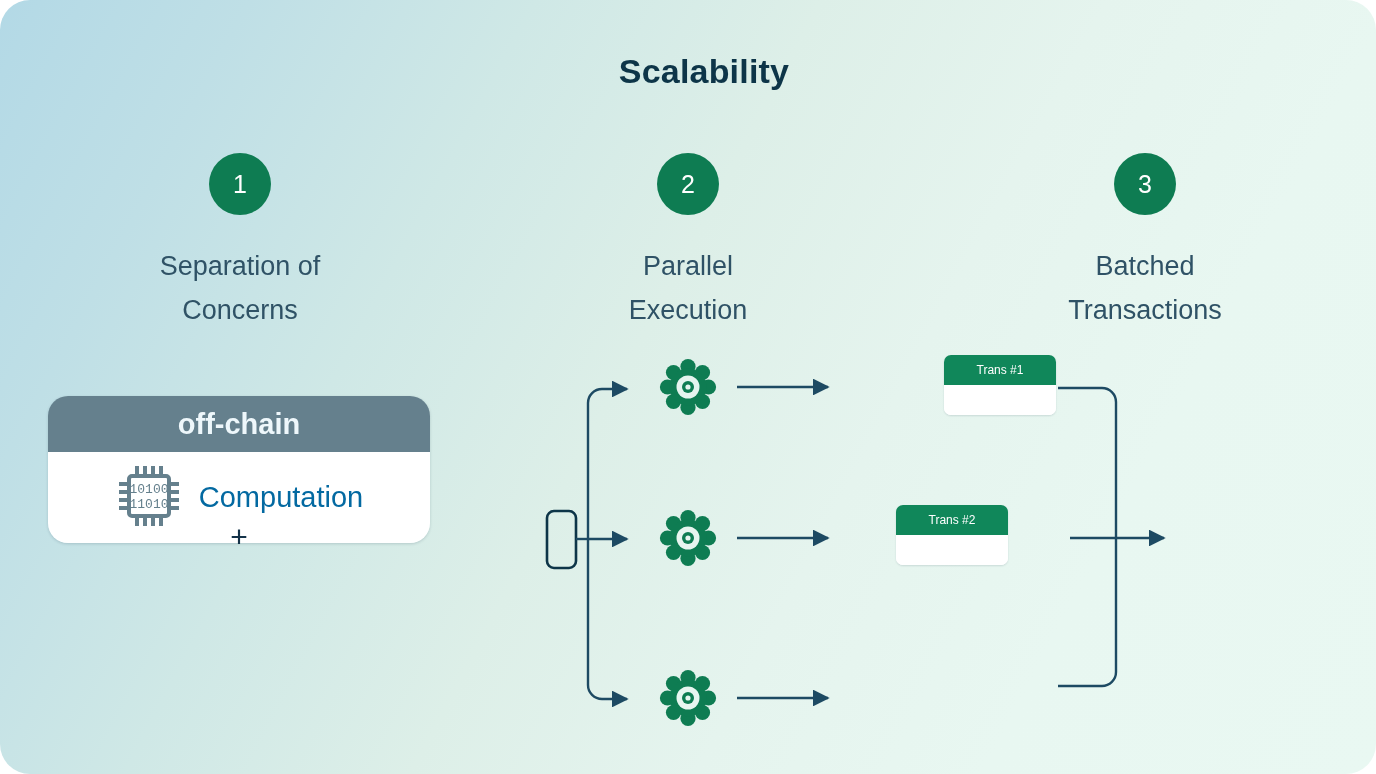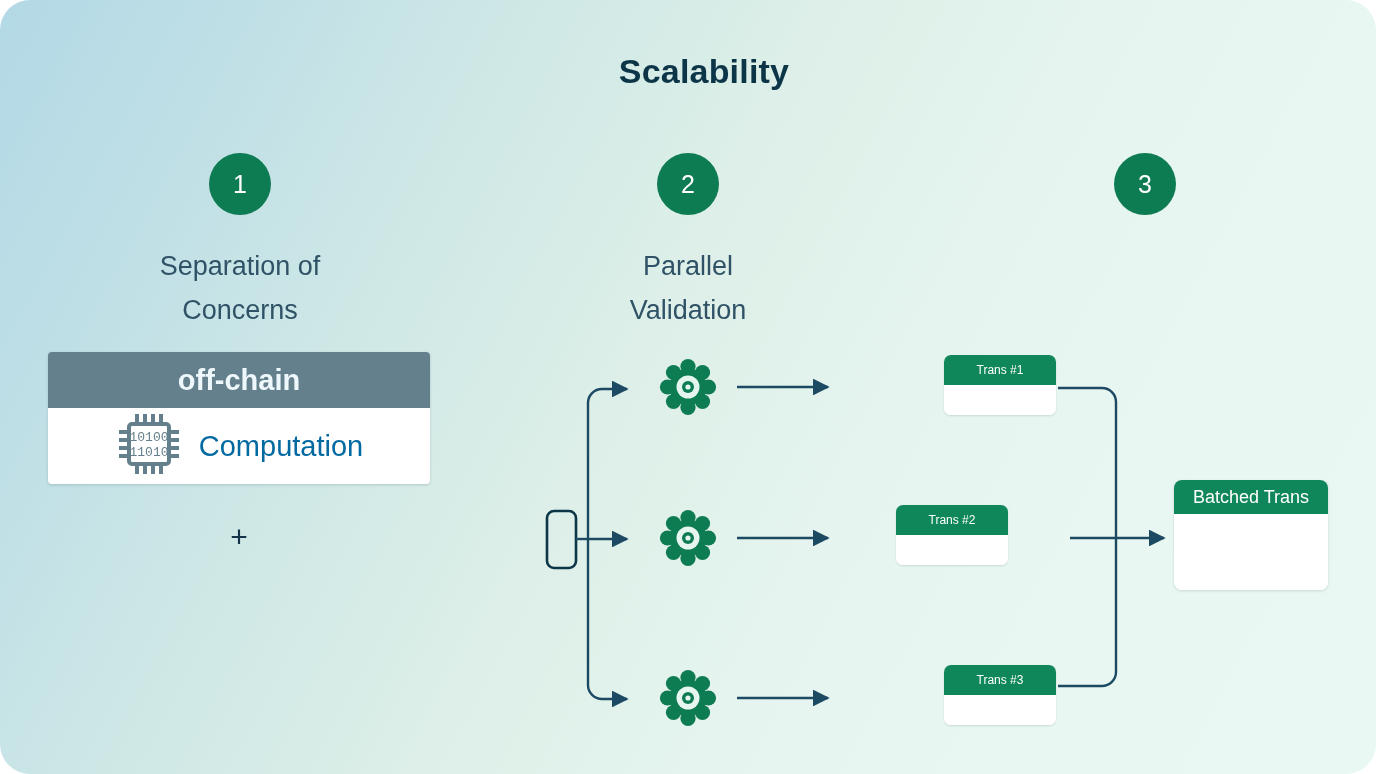--- a/index.html
+++ b/index.html
@@ -60,35 +60,36 @@
     font-size: 27px;
     line-height: 44px;
     color: #2f5266;
     white-space: pre-line;
   }
 
   
   .chain-card {
     position: absolute;
     width: 382px;
-    border-radius: 4px;
+    border-radius: 20px;
     overflow: hidden;
     box-shadow: 0 1px 3px rgba(20,50,70,.18);
+    margin-top: 44px;
   }
   .chain-card .hdr {
     height: 56px;
     line-height: 56px;
     text-align: center;
     font-size: 29px;
     font-weight: bold;
     color: #eef7fb;
   }
   .chain-card .body {
     background: #ffffff;
-    height: 76px;
+    height: 91px;
     display: flex;
     align-items: center;
     justify-content: center;
     gap: 16px;
   }
   .chain-card .body .txt {
     font-size: 29px;
     color: #0369a1;
   }
   #card-off .hdr { background: #65808d; }
@@ -166,25 +167,27 @@
 
   <div class="col-head" style="left:110px; top:153px; width:260px;">
     <div class="step-circle">1</div>
     <div class="step-label">Separation of
 Concerns</div>
   </div>
 
   <div class="col-head" style="left:558px; top:153px; width:260px;">
     <div class="step-circle">2</div>
     <div class="step-label">Parallel
-Validation</div>
+Execution</div>
   </div>
 
   <div class="col-head" style="left:1015px; top:153px; width:260px;">
     <div class="step-circle">3</div>
+    <div class="step-label">Batched
+Transactions</div>
   </div>
 
   <div class="chain-card" id="card-off">
     <div class="hdr">off-chain</div>
     <div class="body">
       <span>
         <svg width="68" height="68" viewBox="0 0 68 68">
           <g stroke="#65808d" stroke-width="4" fill="none" stroke-linecap="square">
             <rect x="14" y="14" width="40" height="40" rx="3"></rect>
             <path d="M22 14V6 M30 14V6 M38 14V6 M46 14V6"></path>
@@ -204,29 +207,21 @@
 
 
   <div class="trans-card" id="trans-1">
     <div class="hdr">Trans #1</div>
     <div class="body"></div>
   </div>
   <div class="trans-card" id="trans-2">
     <div class="hdr">Trans #2</div>
     <div class="body"></div>
   </div>
-  <div class="trans-card" id="trans-3">
-    <div class="hdr">Trans #3</div>
-    <div class="body"></div>
-  </div>
-
-  <div id="batched-card">
-    <div class="hdr">Batched Trans</div>
-    <div class="body"></div>
-  </div>
+
 
   <svg id="wires" viewBox="0 0 1376 774">
     <defs>
       <marker id="arw" viewBox="0 0 10 10" refX="9" refY="5" markerWidth="7" markerHeight="7" orient="auto-start-reverse">
         <path d="M0 0 L10 5 L0 10 z" fill="#1d4a63"></path>
       </marker>
     </defs>
 
     <rect x="547" y="511" width="29" height="57" rx="7" fill="none" stroke="#0d3548" stroke-width="2.6"></rect>
 

